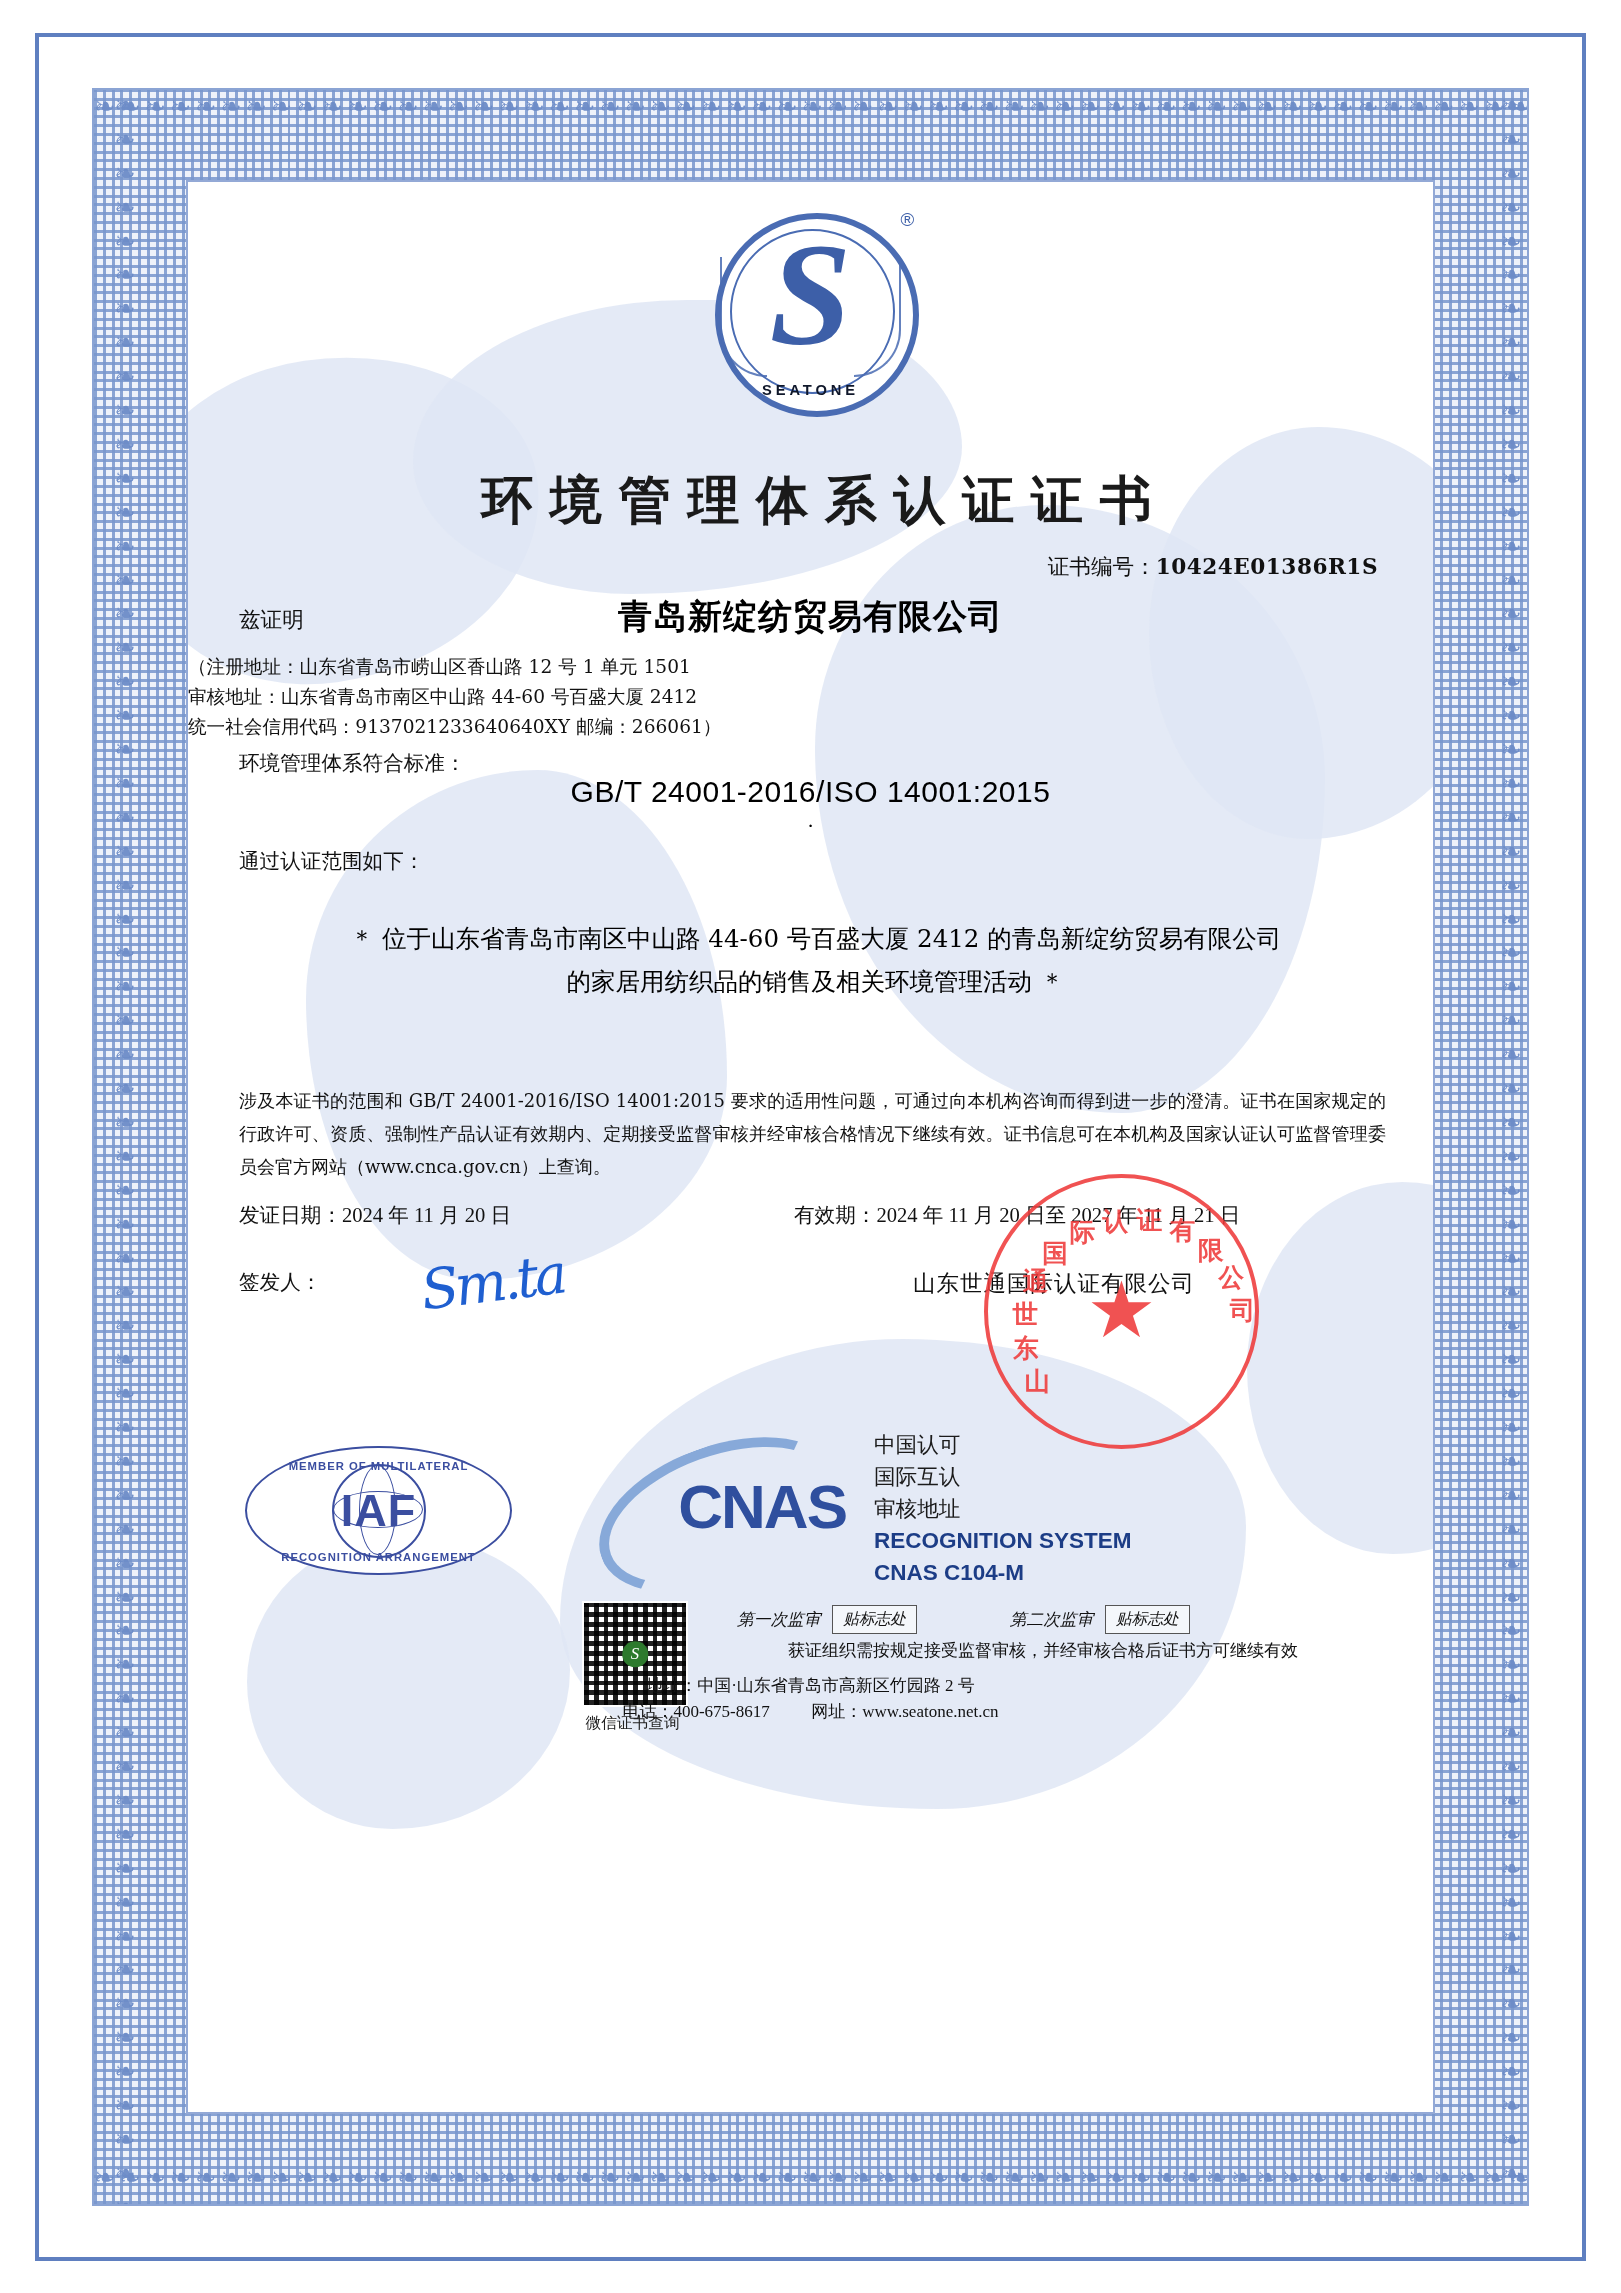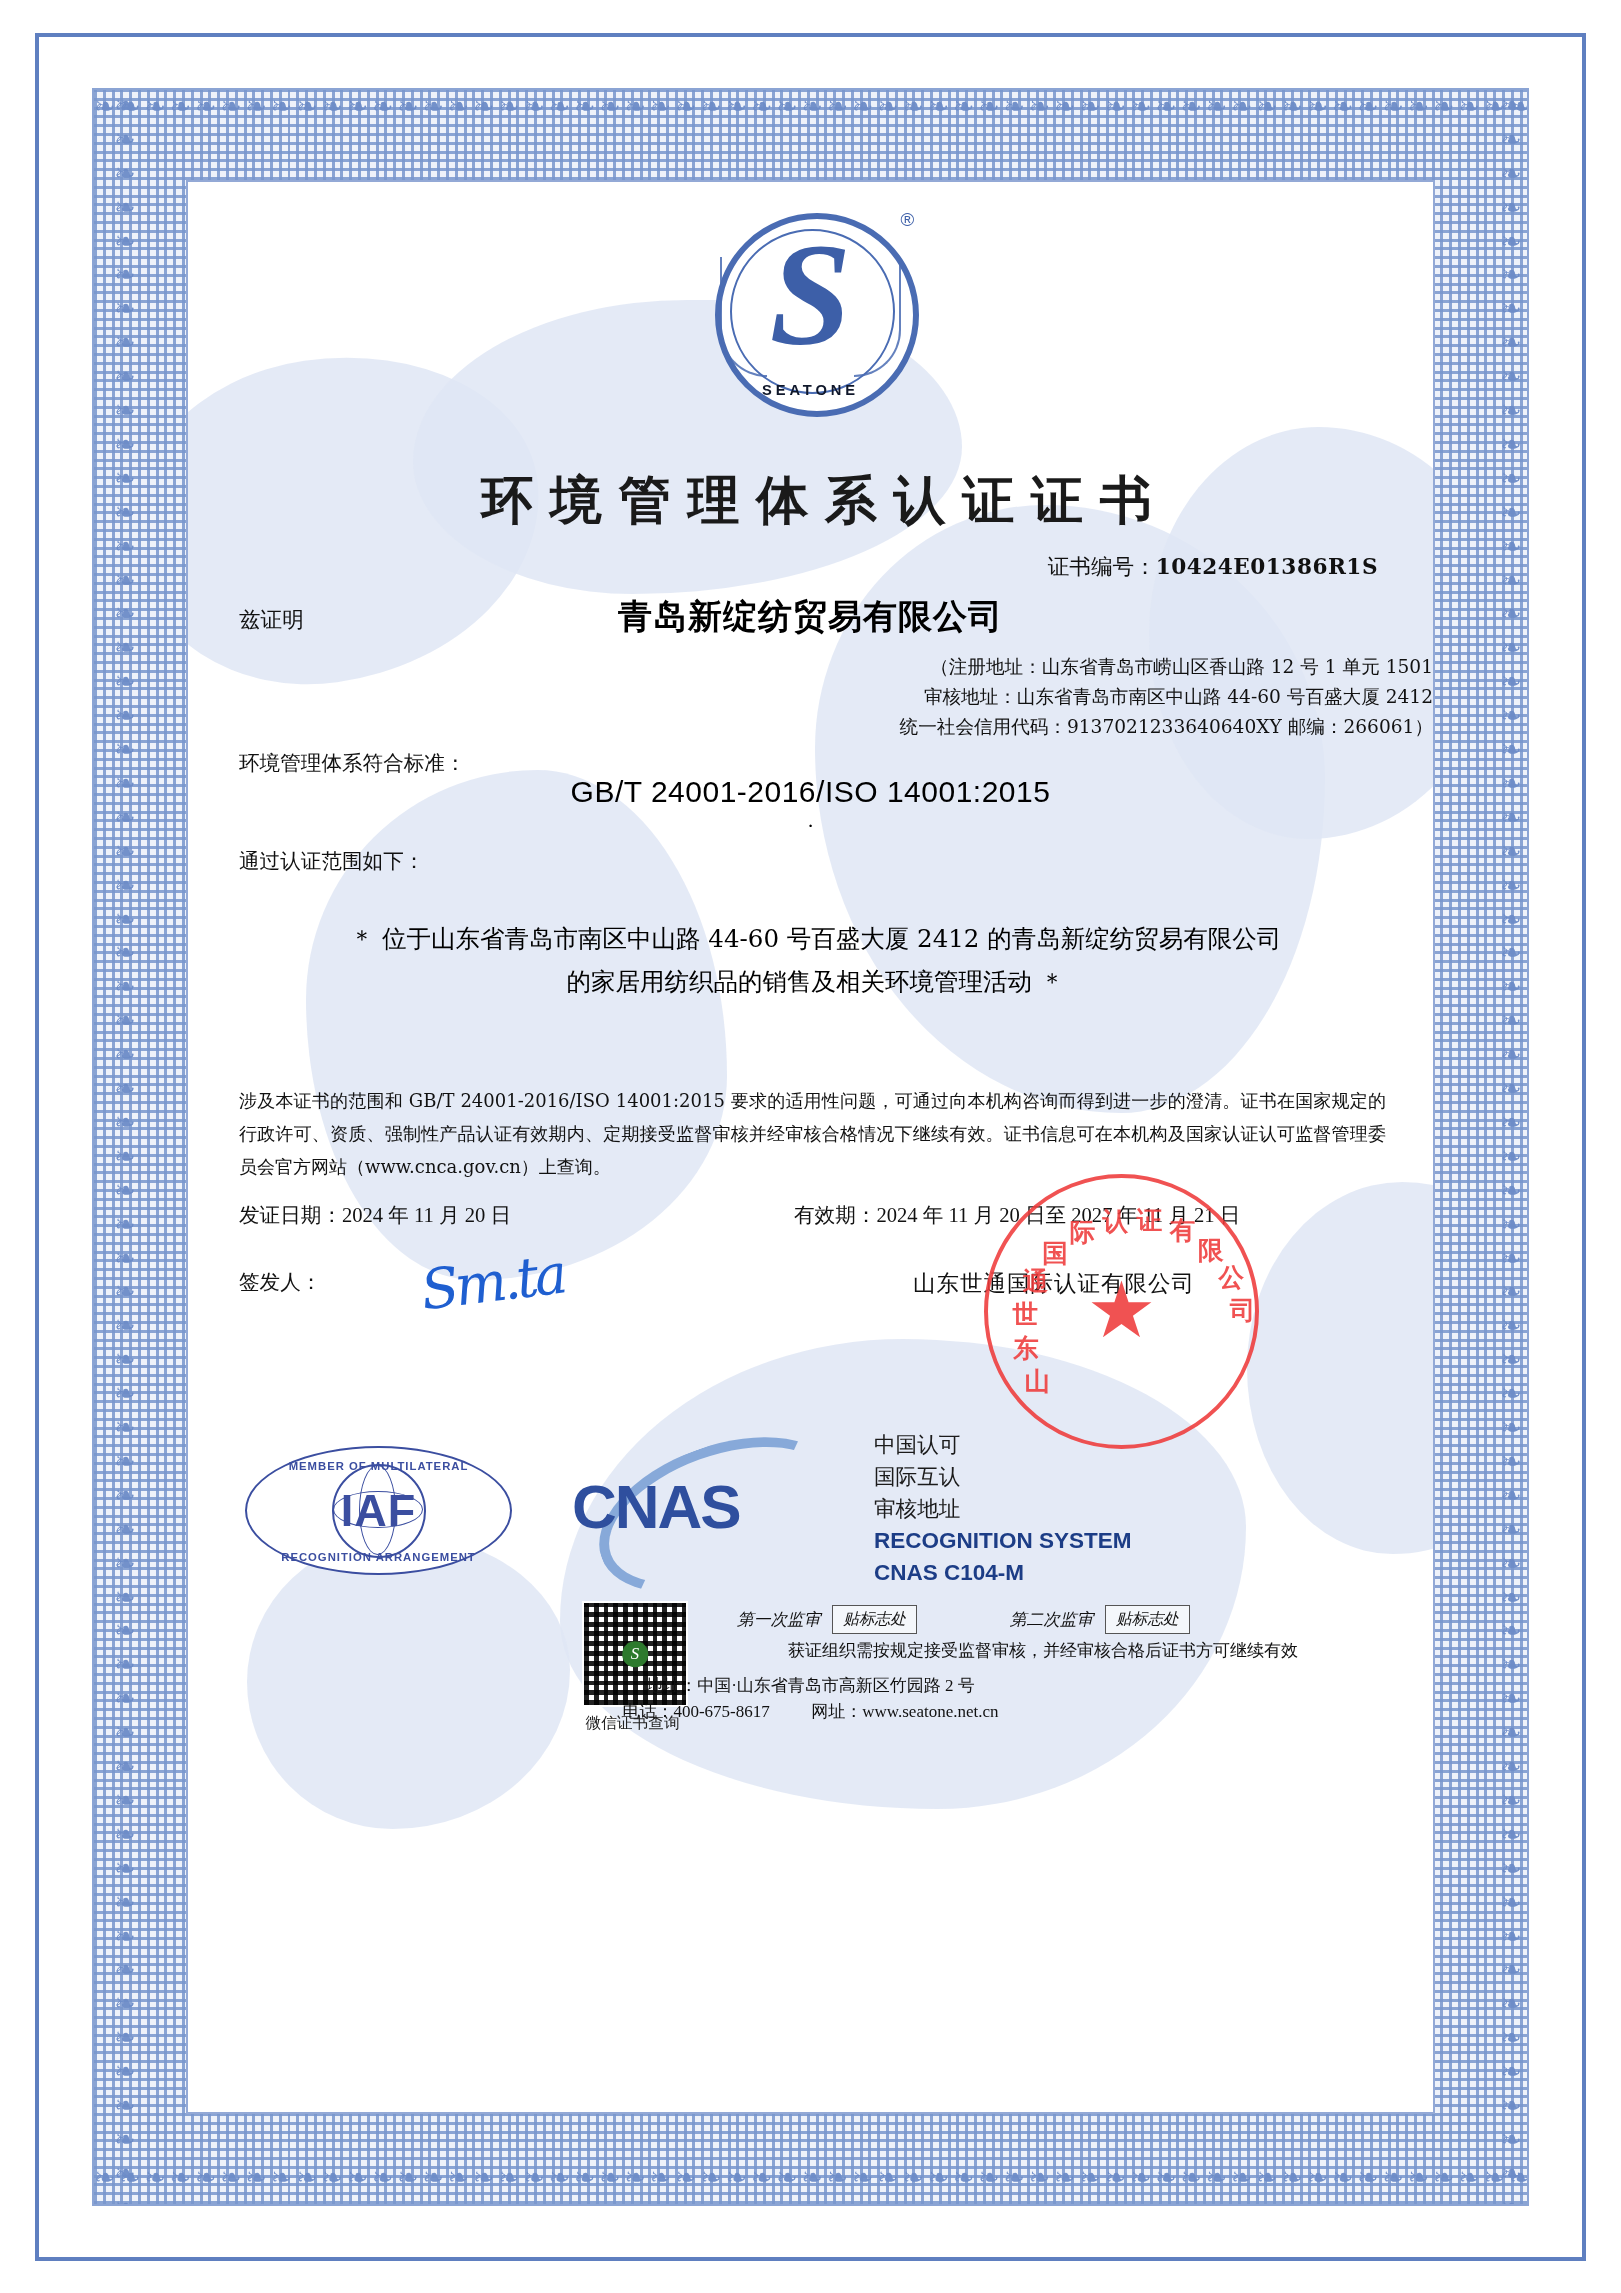--- a/index.html
+++ b/index.html
@@ -224,21 +224,21 @@
     font-weight: bold;
     color: #000;
     letter-spacing: 1px;
     font-family: "DejaVu Serif", serif;
   }
 
   .addr-block {
     position: absolute;
     left: 0; right: 0;
     top: 470px;
-    text-align: right;
+    text-align: left;
     font-size: 18.6px;
     line-height: 30px;
     color: #111;
     font-family: "DejaVu Serif", serif;
   }
 
   .std-label {
     position: absolute;
     left: 51px;
     top: 567px;
@@ -435,21 +435,21 @@
     position: absolute;
     left: 384px;
     top: 1262px;
     width: 274px;
     height: 127px;
   }
   .cnas-word {
     position: absolute;
     left: 0; top: 27.4px;
     width: 274px;
-    text-align: left;
+    text-align: right;
     font-size: 62px;
     font-weight: bold;
     color: #2f4f9e;
     font-family: "Liberation Sans", sans-serif;
     letter-spacing: -2px;
   }
   .cnas-swoosh {
     position: absolute;
     left: 21.6px; top: 2px;
     width: 231px; height: 118px;

